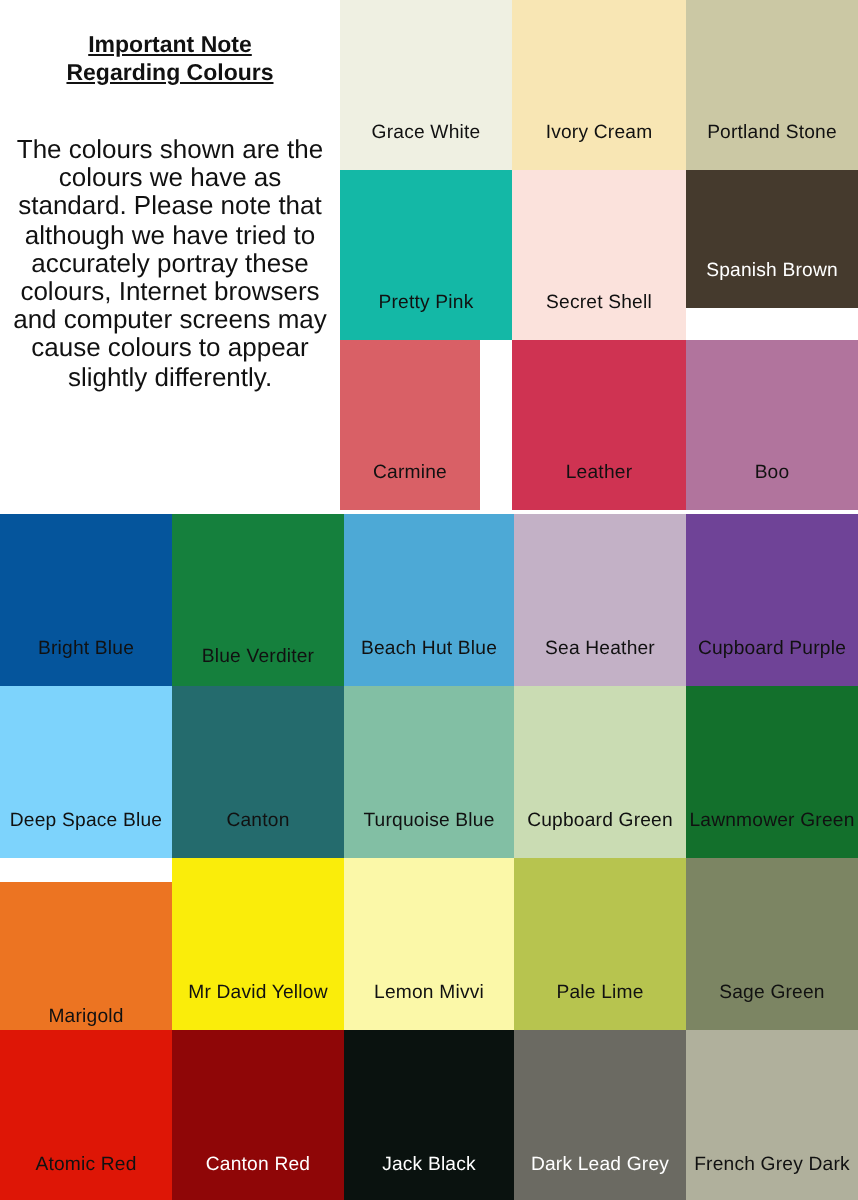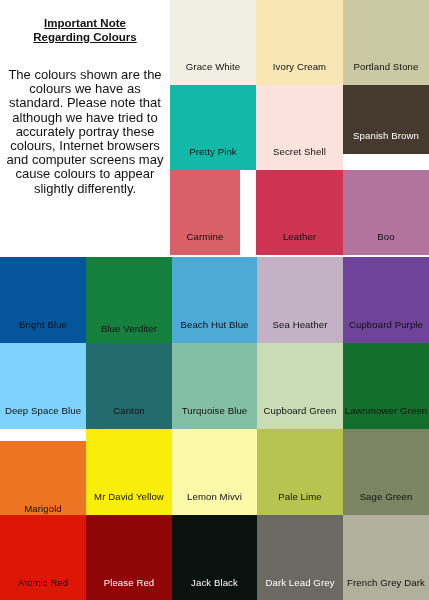--- a/index.html
+++ b/index.html
@@ -157,21 +157,21 @@
       <div class="swatch" style="left: 257px; top: 429px; width: 86px; height: 86px; background: rgb(183, 196, 79);">
         <div class="swatch-label">Pale Lime</div>
       </div>
       <div class="swatch" style="left: 343px; top: 429px; width: 86px; height: 86px; background: rgb(124, 133, 99);">
         <div class="swatch-label">Sage Green</div>
       </div>
       <div class="swatch" style="left: 0px; top: 515px; width: 86px; height: 86px; background: rgb(222, 22, 6);">
         <div class="swatch-label">Atomic Red</div>
       </div>
       <div class="swatch" style="left: 86px; top: 515px; width: 86px; height: 86px; background: rgb(143, 6, 7);">
-        <div class="swatch-label light-text">Please Red</div>
+        <div class="swatch-label light-text">Canton Red</div>
       </div>
       <div class="swatch" style="left: 172px; top: 515px; width: 85px; height: 86px; background: rgb(10, 18, 15);">
         <div class="swatch-label light-text">Jack Black</div>
       </div>
       <div class="swatch" style="left: 257px; top: 515px; width: 86px; height: 86px; background: rgb(107, 106, 98);">
         <div class="swatch-label light-text">Dark Lead Grey</div>
       </div>
       <div class="swatch" style="left: 343px; top: 515px; width: 86px; height: 86px; background: rgb(176, 176, 156);">
         <div class="swatch-label">French Grey Dark</div>
       </div>

